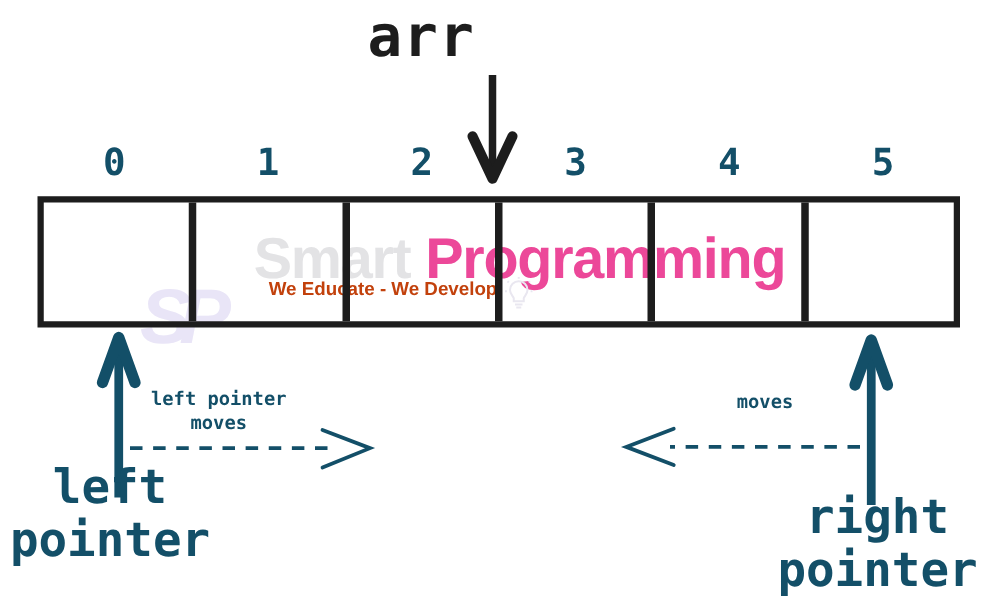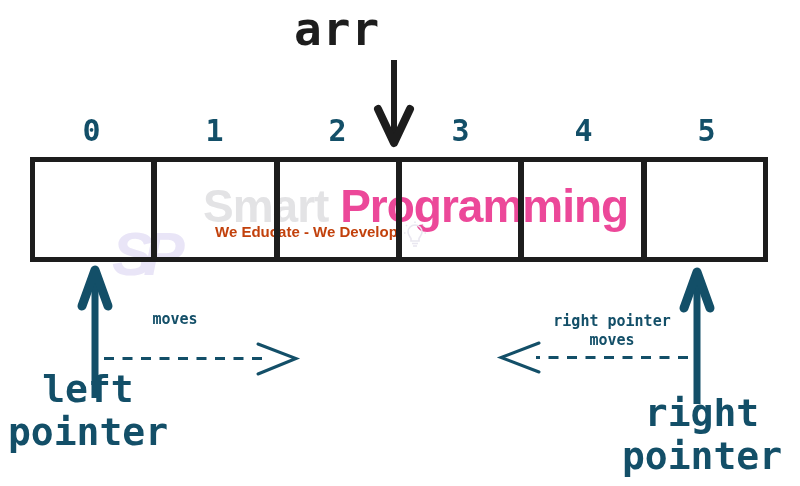--- a/index.html
+++ b/index.html
@@ -152,24 +152,24 @@
 <div class="abs array-box">
   <div class="cell"></div>
   <div class="cell"></div>
   <div class="cell"></div>
   <div class="cell"></div>
   <div class="cell"></div>
   <div class="cell"></div>
 </div>
 
 <div class="abs move-caption left">
+  <div>left pointer</div>
   <div>moves</div>
 </div>
 <div class="abs move-caption right">
-  <div>right pointer</div>
   <div>moves</div>
 </div>
 
 <div class="abs pointer-label left">
   <div>left</div>
   <div>pointer</div>
 </div>
 <div class="abs pointer-label right">
   <div>right</div>
   <div>pointer</div>

